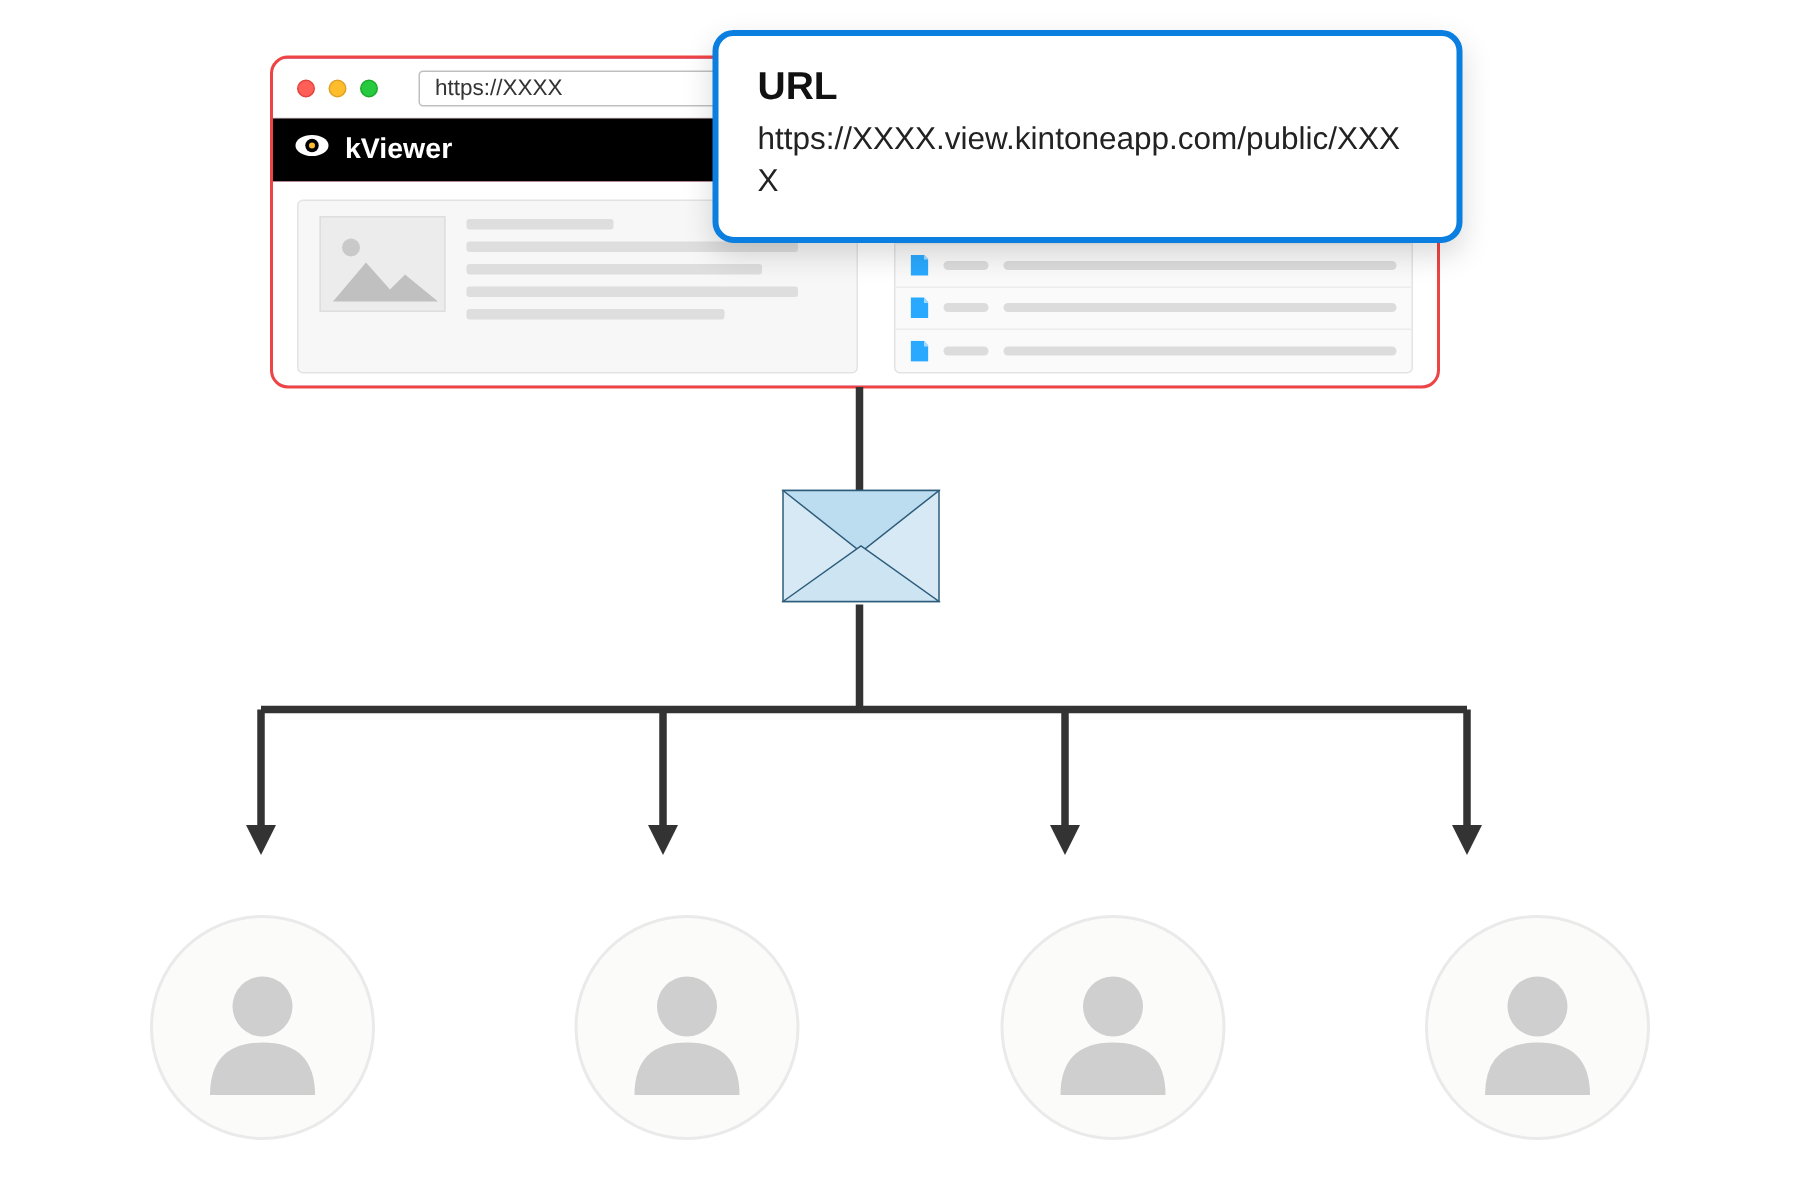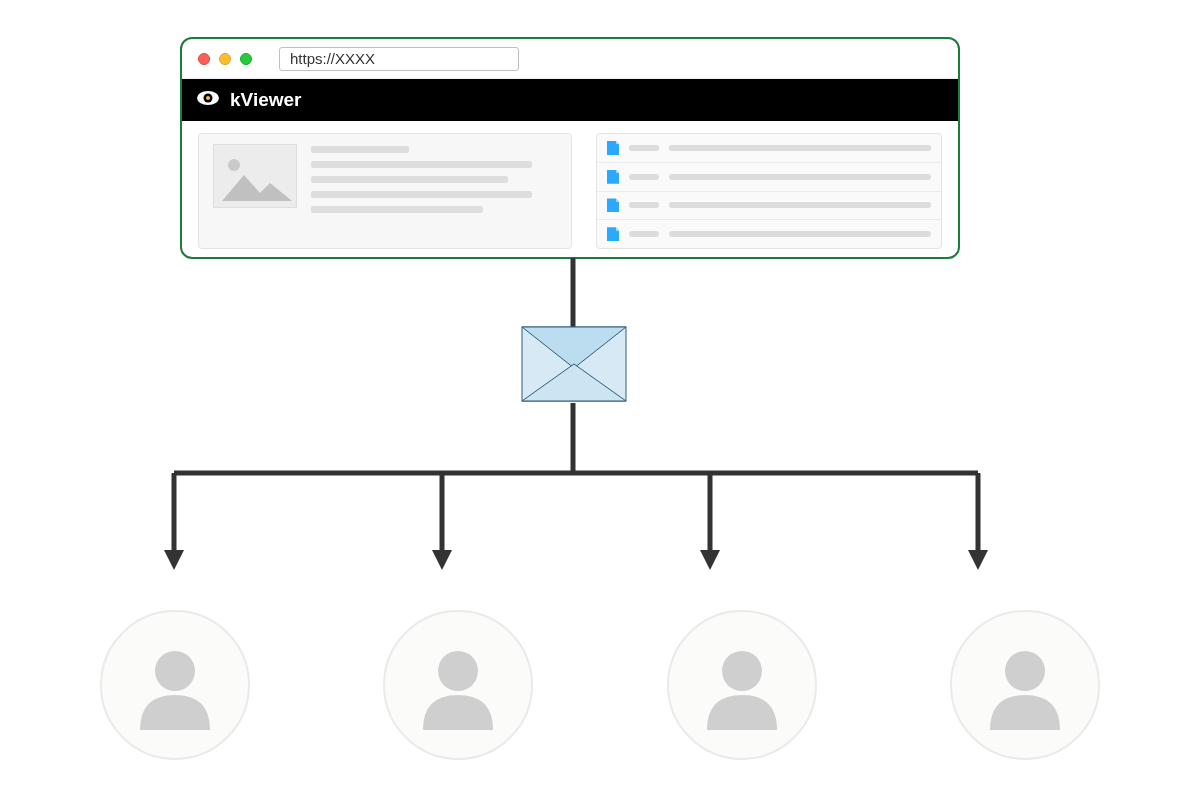--- a/index.html
+++ b/index.html
@@ -11,21 +11,21 @@
     position: relative;
     overflow: hidden;
   }
   .canvas { position: relative; width: 1200px; height: 800px; }
 
   
   .browser {
     position: absolute;
     left: 180px; top: 37px;
     width: 780px; height: 222px;
-    border: 2px solid #15803d;
+    border: 2px solid #ef4444;
     border-radius: 12px;
     background: #be185d;
     overflow: hidden;
   }
   .titlebar {
     height: 40px;
     display: flex; align-items: center;
     gap: 9px;
     padding: 0 16px;
     background: #fff;
@@ -205,20 +205,24 @@
         </div>
         <div class="row">
           <span class="doc-ico"></span>
           <span class="pill s"></span>
             <span class="pill l"></span>
         </div>
       </div>
     </div>
   </div>
 
+  <div class="popover">
+    <h2>URL</h2>
+    <div class="url">https://XXXX.view.kintoneapp.com/public/XXXX</div>
+  </div>
 
   <svg class="flow" viewBox="0 0 940 330">
 
     <line x1="443" y1="0" x2="443" y2="72"></line>
 
     <line x1="443" y1="145" x2="443" y2="215"></line>
 
     <line x1="44" y1="215" x2="848" y2="215"></line>
 
     <line x1="44" y1="215" x2="44" y2="300"></line>

